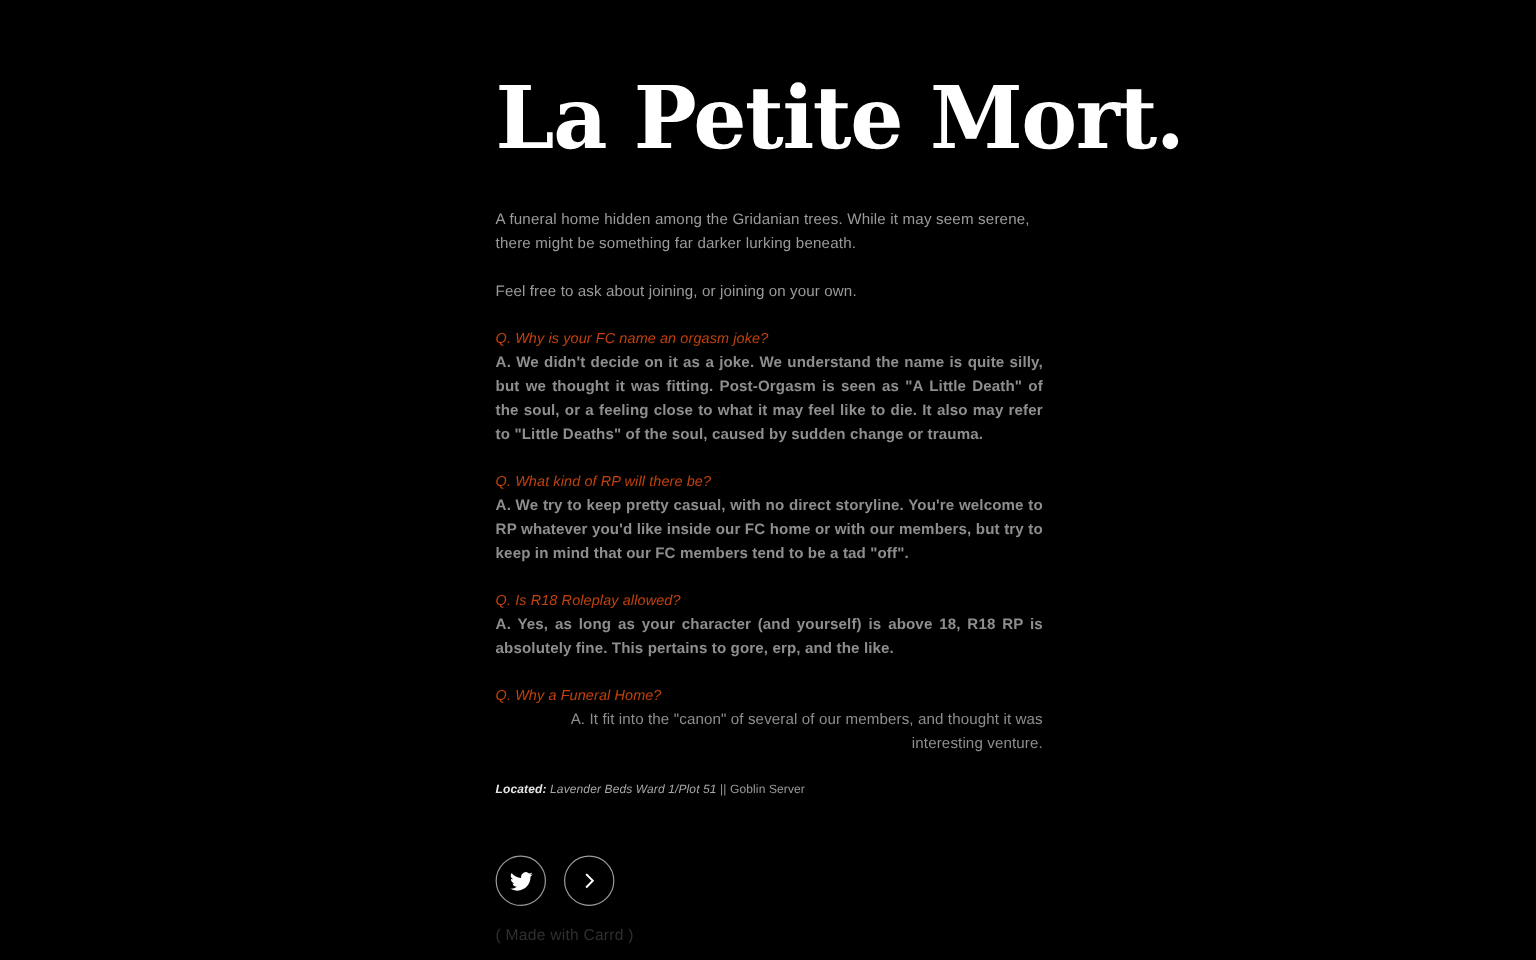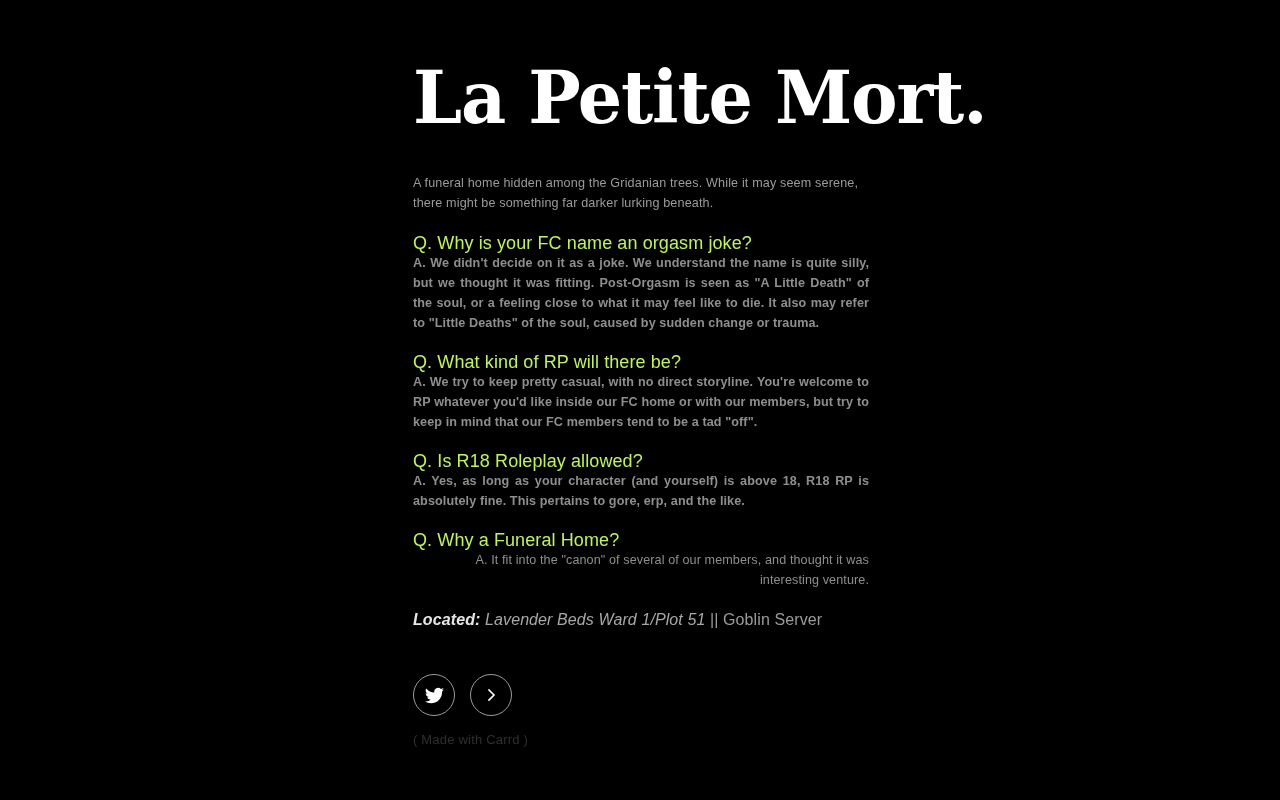--- a/index.html
+++ b/index.html
@@ -69,22 +69,23 @@
   }
 
   
   .faq {
     margin-top: 19px;
   }
   .faq-item {
     margin-bottom: 19px;
   }
   .faq-q {
-    color: #bef264;
-    font-size: 18px;
+    color: #c2410c;
+    font-style: italic;
+    font-size: 12px;
     line-height: 20px;
     letter-spacing: 0.1px;
     margin: 0;
   }
   .faq-a {
     color: #8e8e8e;
     font-size: 12.6px;
     line-height: 20px;
     letter-spacing: 0.1px;
     margin: 0;
@@ -92,21 +93,21 @@
   }
   .faq-a.justify {
     text-align: justify;
     text-justify: inter-word;
     font-weight: bold;
   }
 
   
   .located {
     margin-top: 20px;
-    font-size: 16px;
+    font-size: 10px;
     line-height: 20px;
     letter-spacing: 0.1px;
     color: #9b9b9b;
   }
   .located .lbl {
     font-style: italic;
     font-weight: 700;
     color: #e6e6e6;
   }
   .located .place {
@@ -157,20 +158,21 @@
 <body>
 
 <div class="page">
   <div class="content">
 
     <h1 class="site-title">La Petite Mort.</h1>
 
     <p class="para intro">A funeral home hidden among the Gridanian trees. While it may seem serene, there might be something far darker lurking beneath.</p>
 
     <div class="block-always">
+      <div class="line">Feel free to ask about joining, or joining on your own.</div>
     </div>
 
     <div class="faq">
 
       <div class="faq-item">
         <p class="faq-q">Q. Why is your FC name an orgasm joke?</p>
         <p class="faq-a justify">A. We didn't decide on it as a joke. We understand the name is quite silly, but we thought it was fitting. Post-Orgasm is seen as "A Little Death" of the soul, or a feeling close to what it may feel like to die. It also may refer to "Little Deaths" of the soul, caused by sudden change or trauma.</p>
       </div>
 
       <div class="faq-item">

